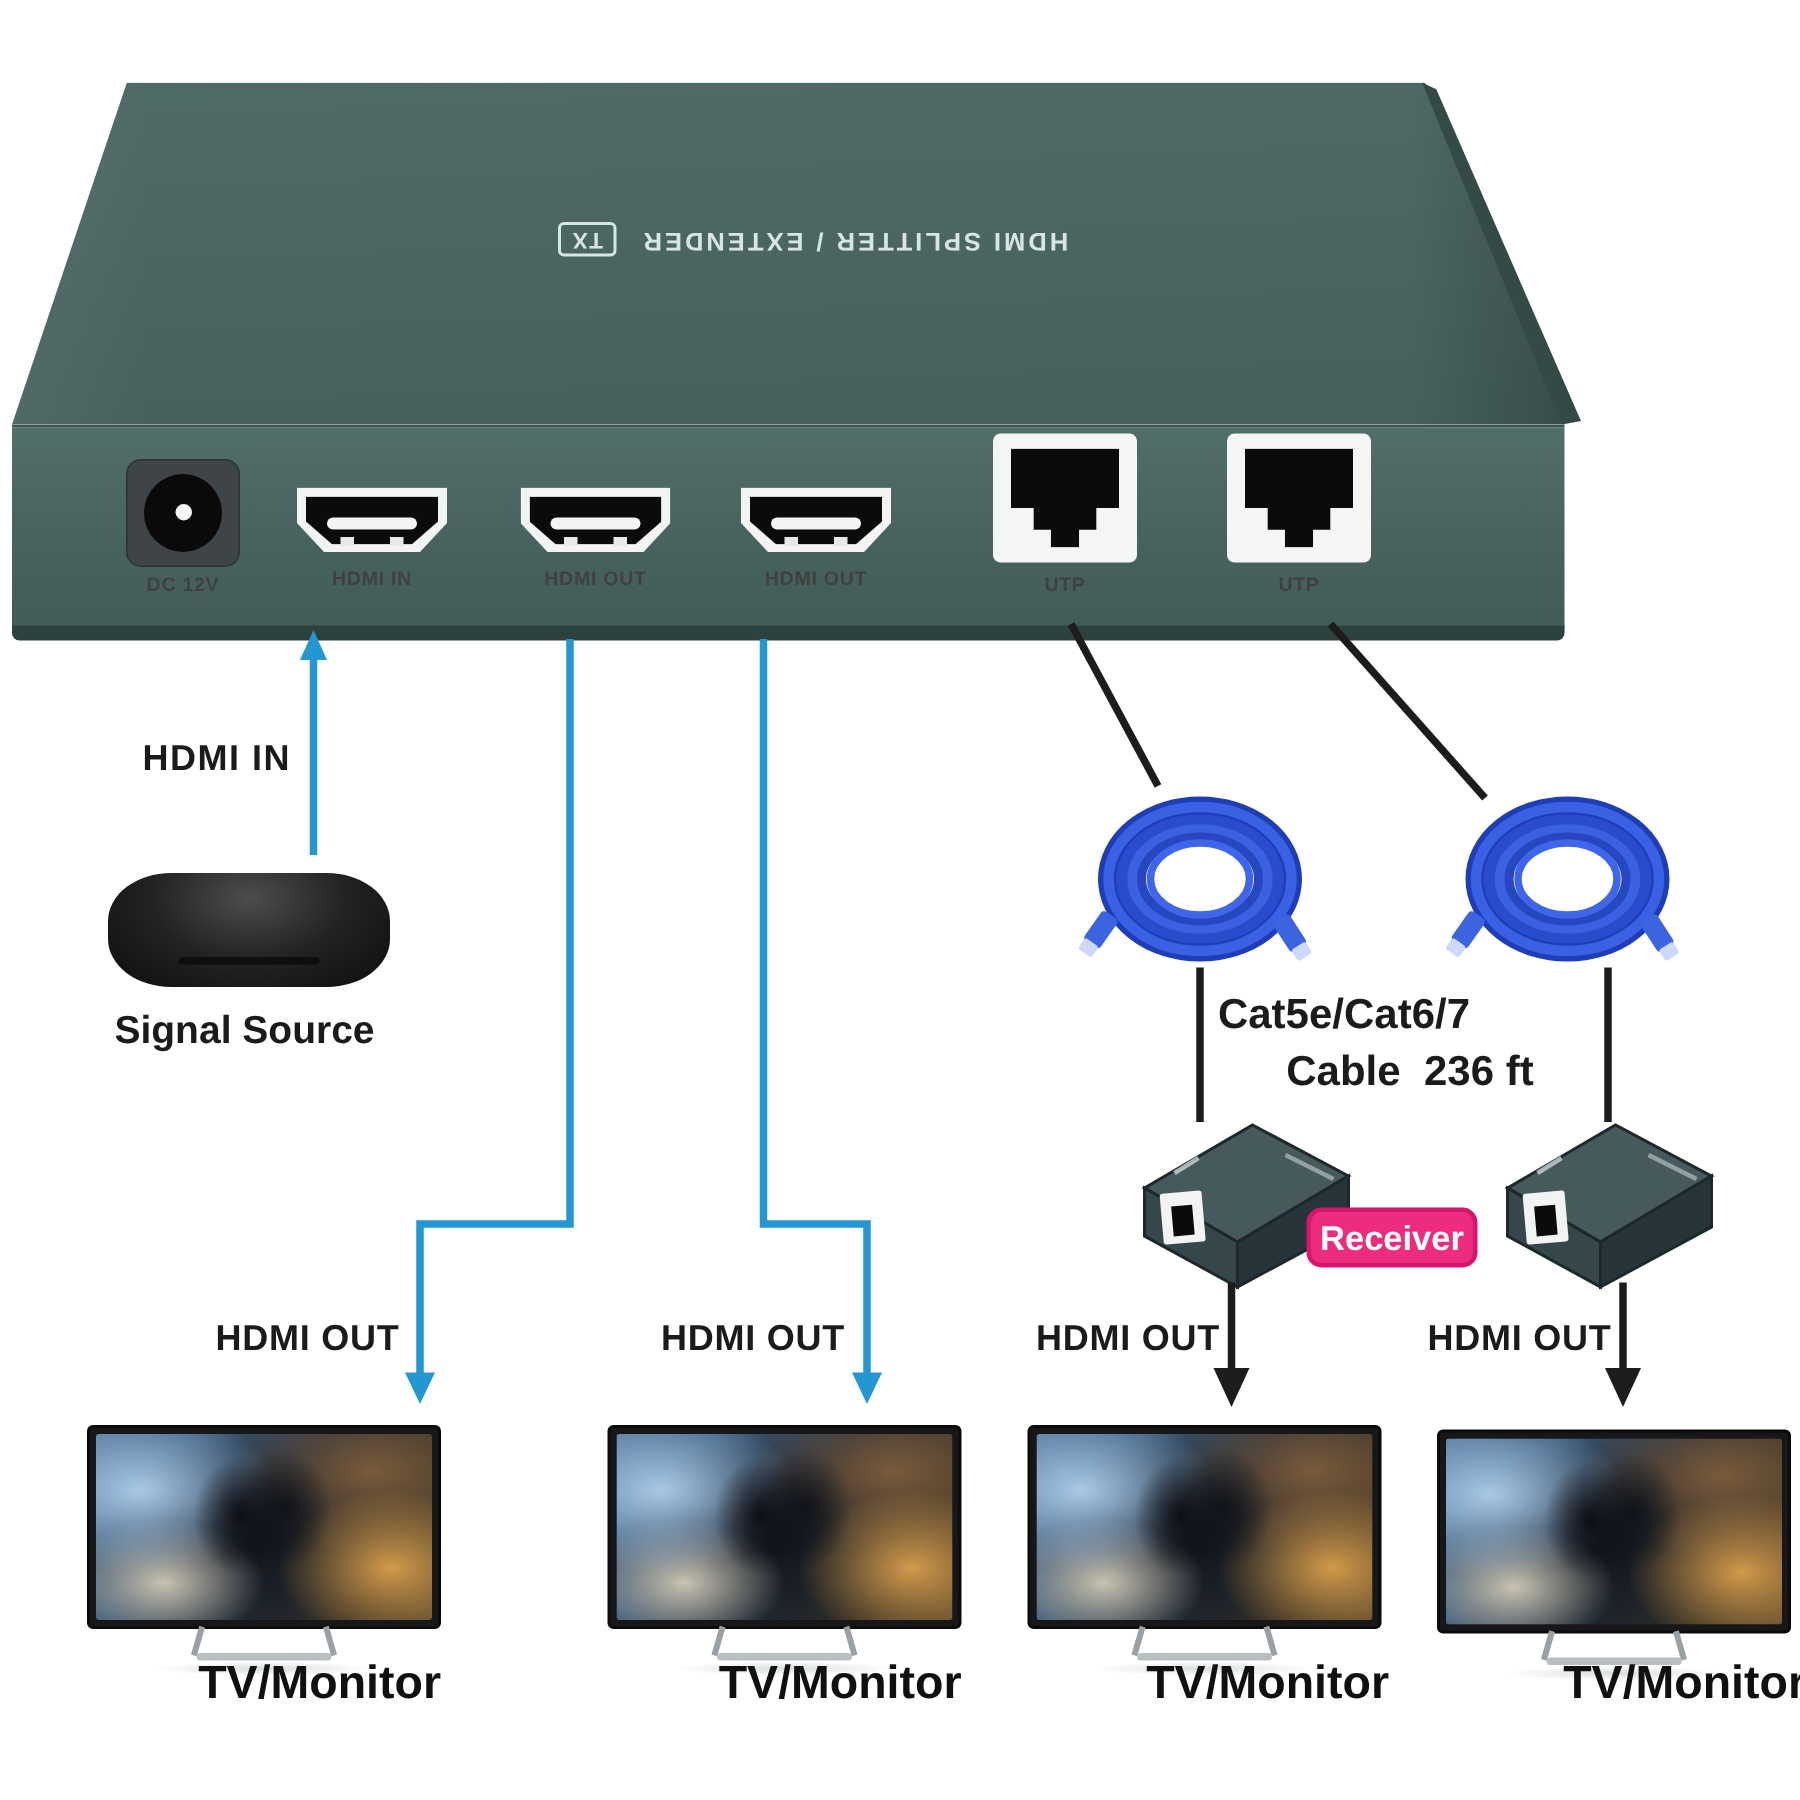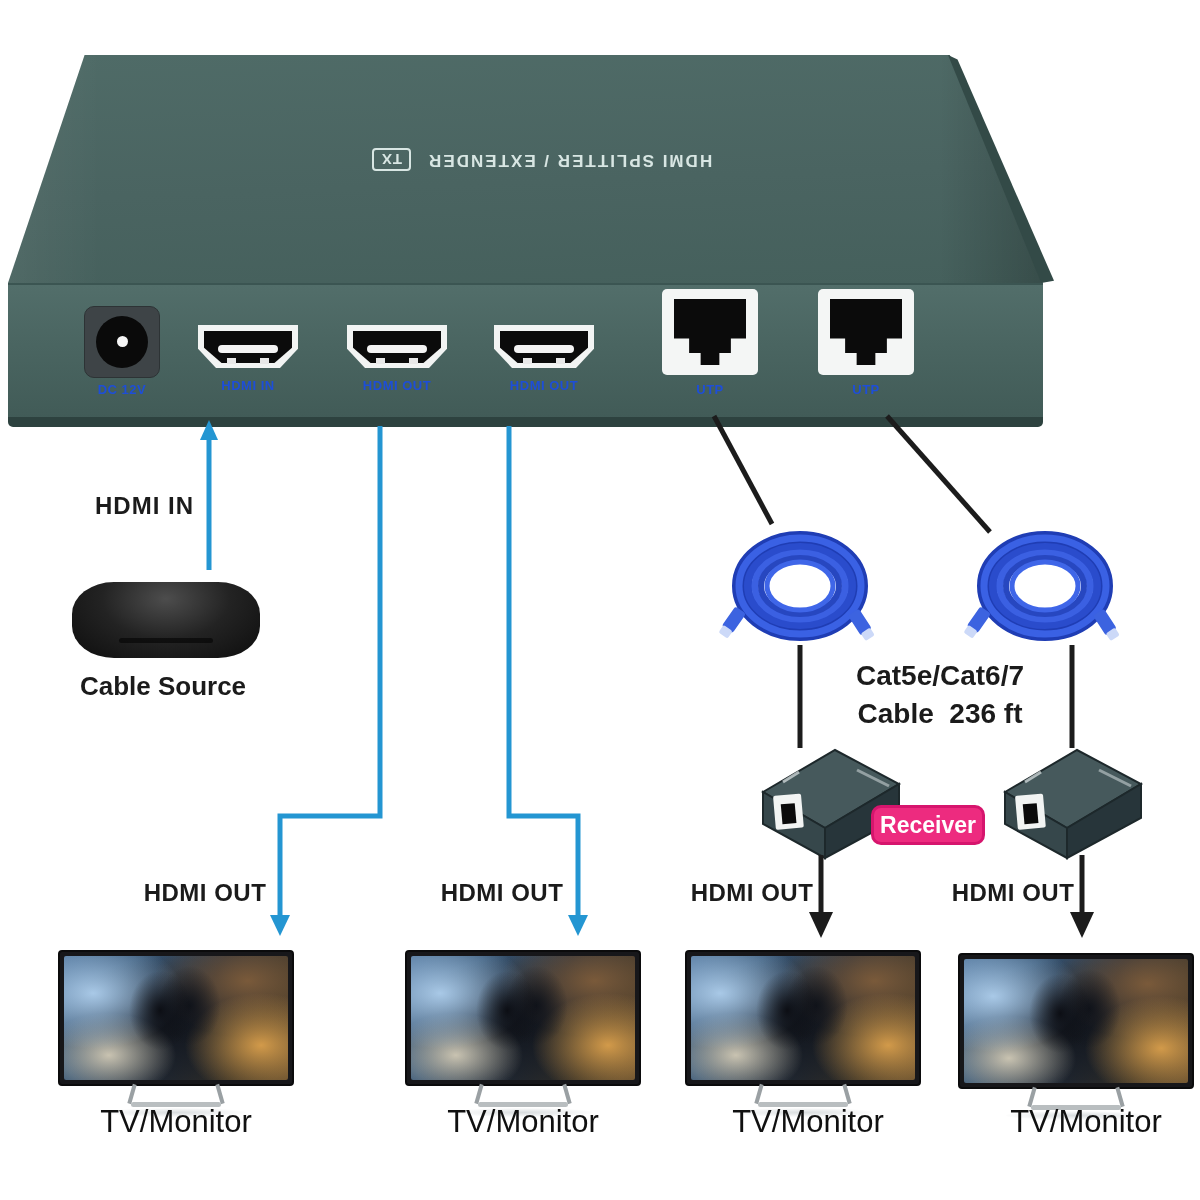--- a/index.html
+++ b/index.html
@@ -51,28 +51,28 @@
   .hdmi-outer{left:0;top:0;width:100%;height:100%;background:#f2f4f3;
     clip-path:polygon(0% 0%,100% 0%,100% 55%,82% 100%,18% 100%,0% 55%);}
   .hdmi-inner{left:6px;top:6px;right:6px;bottom:5px;background:#0b0b0b;
     clip-path:polygon(0% 0%,100% 0%,100% 52%,80% 100%,20% 100%,0% 52%);}
   .hdmi-slot{left:20%;top:47%;width:60%;height:8px;background:#f4f4f4;border-radius:4px;}
   .hdmi-nub{bottom:4px;width:9px;height:6px;background:#e8e8e8;}
   .hdmi-nub.l{left:29%;} .hdmi-nub.r{right:29%;}
   .utp-port{width:96px;height:86px;top:289px;background:#f4f6f5;border-radius:5px;}
   .utp-inner{left:12px;top:10px;width:72px;height:66px;background:#0b0b0b;
     clip-path:polygon(0% 0%,100% 0%,100% 60%,79% 60%,79% 82%,63% 82%,63% 100%,37% 100%,37% 82%,21% 82%,21% 60%,0% 60%);}
-  .port-label{color:#1d4ed8;font-size:13px;font-weight:bold;text-align:center;letter-spacing:.5px;white-space:nowrap;}
+  .port-label{color:#404040;font-size:13px;font-weight:bold;text-align:center;letter-spacing:.5px;white-space:nowrap;}
   
   .blk-label{color:#1b1b1b;font-weight:bold;white-space:nowrap;}
   .hdmi-in-label{left:95px;top:492px;font-size:24px;letter-spacing:1px;}
   .src-label{left:63px;top:671px;width:200px;text-align:center;font-size:26px;}
   .cat-line{width:240px;text-align:center;font-size:28px;white-space:pre;}
   .out-label{top:879px;width:160px;text-align:center;font-size:24px;letter-spacing:.5px;}
-  .tv-label{top:1104px;width:236px;text-align:center;font-size:31px;font-weight:400;color:#101010;}
+  .tv-label{top:1104px;width:236px;text-align:right;font-size:31px;font-weight:700;color:#101010;}
   
   .signal-box{
     left:72px;top:582px;width:188px;height:76px;border-radius:42px/32px;
     background:radial-gradient(ellipse at 50% 22%,#4d4d4d 0%,#232323 48%,#0d0d0d 100%);
   }
   .signal-slot{left:25%;top:56px;width:50%;height:5px;background:#000;opacity:.55;border-radius:3px;}
   
   .rx-badge{
     left:871px;top:805px;width:114px;height:40px;box-sizing:border-box;
     background:#ed2b7f;border:3px solid #d6156d;border-radius:10px;
@@ -238,23 +238,23 @@
   <line x1="821" y1="855" x2="821" y2="914" stroke="#1c1c1c" stroke-width="5"></line>
   <polygon points="821,938 809,912 833,912" fill="#1c1c1c"></polygon>
   <line x1="1082" y1="855" x2="1082" y2="914" stroke="#1c1c1c" stroke-width="5"></line>
   <polygon points="1082,938 1070,912 1094,912" fill="#1c1c1c"></polygon>
 </svg>
 
 <div class="abs blk-label hdmi-in-label">HDMI IN</div>
 <div class="abs signal-box">
   <div class="abs signal-slot"></div>
 </div>
-<div class="abs blk-label src-label">Cable Source</div>
-
-<div class="abs blk-label cat-line" style="left:820px;top:660px;">Cat5e/Cat6/7</div>
+<div class="abs blk-label src-label">Signal Source</div>
+
+<div class="abs blk-label cat-line" style="left:776px;top:660px;">Cat5e/Cat6/7</div>
 <div class="abs blk-label cat-line" style="left:820px;top:698px;">Cable  236 ft</div>
 
 <div class="abs rx-badge">Receiver</div>
 
 <div class="abs blk-label out-label" style="left:125px;">HDMI OUT</div>
 <div class="abs blk-label out-label" style="left:422px;">HDMI OUT</div>
 <div class="abs blk-label out-label" style="left:672px;">HDMI OUT</div>
 <div class="abs blk-label out-label" style="left:933px;">HDMI OUT</div>
 
 <div class="abs tv" style="left:58px;top:950px;">

